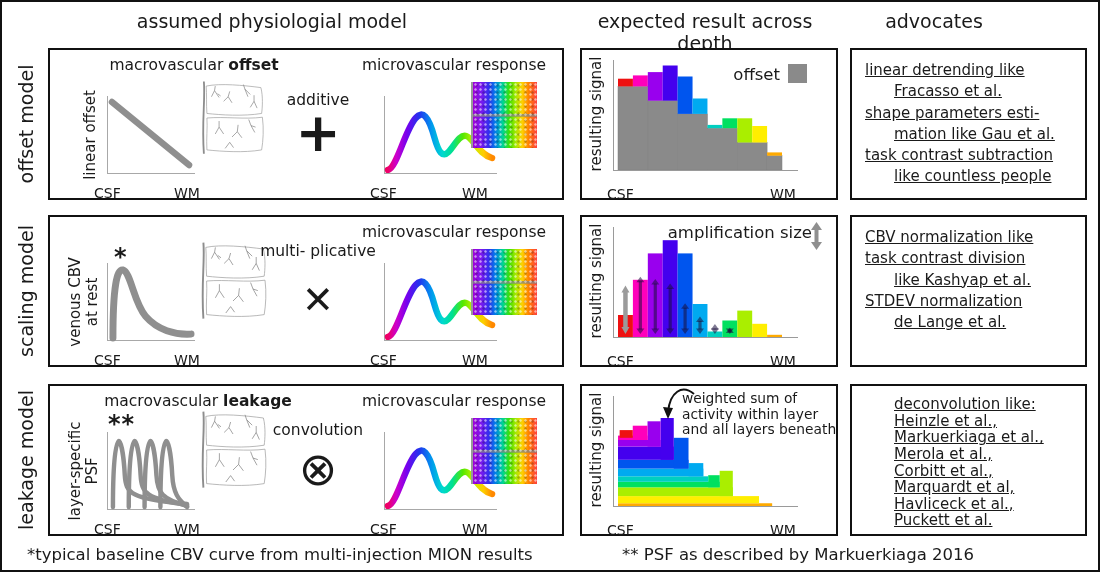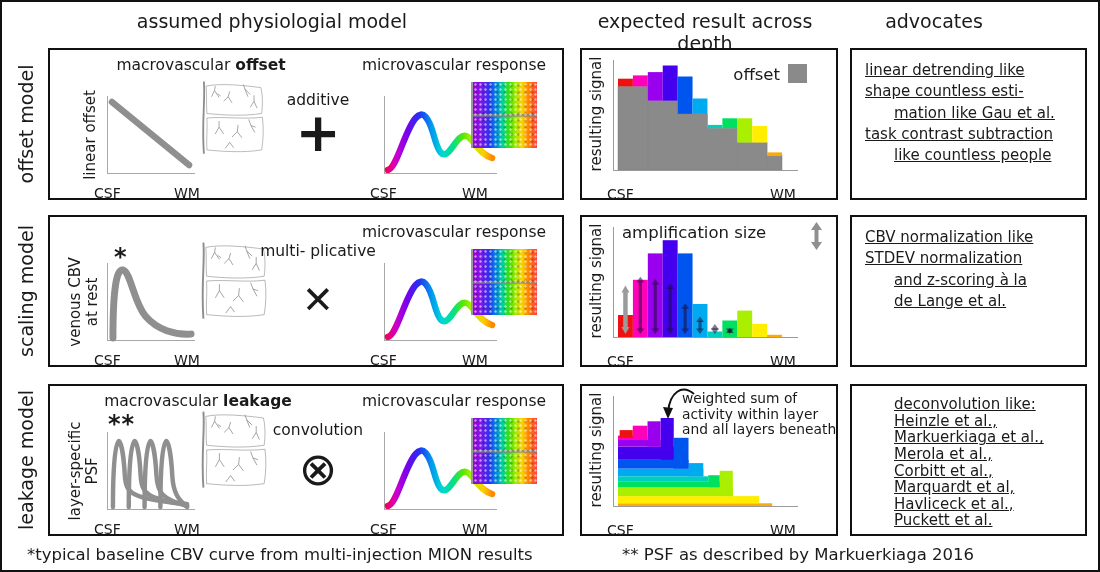--- a/index.html
+++ b/index.html
@@ -31,21 +31,21 @@
       radial-gradient(rgba(0,0,0,.22) .8px, transparent 1.6px),
       linear-gradient(0deg, transparent 47%, rgba(130,130,130,.75) 48%, rgba(130,130,130,.75) 51%, transparent 52%),
       linear-gradient(90deg,#a000d8 0%,#7a18ee 13%,#3030ee 25%,#0080e8 35%,#00d890 47%,#40e000 57%,#a8e800 67%,#ffd000 77%,#ff8000 87%,#ff4040 100%);
     background-size:5px 5px,7px 7px,100% 100%,100% 100%;}
   .plot{position:absolute;left:31px;top:10px;width:184px;height:110px;
         border-left:1.6px solid #9a9a9a;border-bottom:1.6px solid #9a9a9a;box-sizing:content-box;}
   .plot svg{display:block;width:184px;height:110px;}
   .exp-ylab{font-size:15px;}
   .legend-text{position:absolute;font-size:16.5px;text-align:right;}
   .legend-sq{position:absolute;width:19px;height:19px;}
-  .anno{position:absolute;font-size:16.5px;text-align:left;white-space:nowrap;}
+  .anno{position:absolute;font-size:16.5px;text-align:right;white-space:nowrap;}
   .anno3{position:absolute;font-size:13.8px;line-height:1.14;white-space:pre-line;text-align:left;}
   .adv-line{white-space:nowrap;text-decoration:underline;}
   .adv-cont{padding-left:29px;}
   .adv-std{line-height:1.42;}
   .adv-tight{line-height:1.11;}
   .footer-note{position:absolute;top:543px;font-size:16.5px;}
   .ast{position:absolute;font-size:24px;font-weight:bold;letter-spacing:1px;color:#1a1a1a;}
   .arrow-overlay{position:absolute;left:0;top:0;pointer-events:none;overflow:visible;}
 </style>
 </head>
@@ -103,21 +103,21 @@
 
   <div class="hdr" style="left:120px;width:300px">assumed physiologial model</div>
   <div class="hdr" style="left:832px;width:200px">advocates</div>
   <div class="hdr" style="left:567px;width:272px">expected result across depth</div>
 
   <div class="rot row-label" style="left:24px;top:122px">offset model</div>
   <div class="rot row-label" style="left:24px;top:289px">scaling model</div>
   <div class="rot row-label" style="left:24px;top:458px">leakage model</div>
 
   <section class="panel model r0">
-    <div class="ptitle" style="left:21px;width:260px">
+    <div class="ptitle" style="left:14px;width:260px">
       <span>macrovascular </span><b>offset</b>
     </div>
     <div class="ptitle" style="left:294px;width:220px">microvascular response</div>
     <div class="rot ylab" style="left:40px;top:85px">linear offset</div>
     <div class="mini" style="left:57px;top:46px;width:88px;height:78px">
       <svg viewBox="0 0 88 78" preserveAspectRatio="none">
           <use href="#diagCurve"></use>
         </svg>
     </div>
     <span class="axlab" style="left:44px;top:127px">CSF</span>
@@ -163,23 +163,24 @@
     </div>
     <div class="legend-text" style="left:120px;top:15px;width:78px">offset</div>
     <div class="legend-sq" style="left: 206px; top: 14px; background: rgb(138, 138, 138);" id="legend-sq"></div>
     <span class="axlab" style="left:25px;top:128px">CSF</span>
     <span class="axlab" style="left:188px;top:128px">WM</span>
   </section>
 
   <section class="panel advocates r0 adv-std">
       <div>
         <div class="adv-line">linear detrending like</div>
-      </div>
-      <div>
-        <div class="adv-line">shape countless esti-</div>
+        <div class="adv-line adv-cont">Fracasso et al.</div>
+      </div>
+      <div>
+        <div class="adv-line">shape parameters esti-</div>
         <div class="adv-line adv-cont">mation like Gau et al.</div>
       </div>
       <div>
         <div class="adv-line">task contrast subtraction</div>
         <div class="adv-line adv-cont">like countless people</div>
       </div>
     </section>
 
   <section class="panel model r1">
     <div class="ptitle" style="left:294px;width:220px">microvascular response</div>
@@ -259,22 +260,25 @@
     </svg>
     <span class="axlab" style="left:25px;top:128px">CSF</span>
     <span class="axlab" style="left:188px;top:128px">WM</span>
   </section>
 
   <section class="panel advocates r1 adv-std">
       <div>
         <div class="adv-line">CBV normalization like</div>
       </div>
       <div>
+        <div class="adv-line">task contrast division</div>
+        <div class="adv-line adv-cont">like Kashyap et al.</div>
+      </div>
+      <div>
         <div class="adv-line">STDEV normalization</div>
-        <div class="adv-line adv-cont">and z-scoring à la</div>
         <div class="adv-line adv-cont">de Lange et al.</div>
       </div>
     </section>
 
   <section class="panel model r2">
     <div class="ptitle" style="left:8px;width:280px">
       <span>macrovascular </span><b>leakage</b>
     </div>
     <div class="ptitle" style="left:294px;width:220px">microvascular response</div>
     <div class="rot ylab" style="left:33px;top:85px">layer-specific

